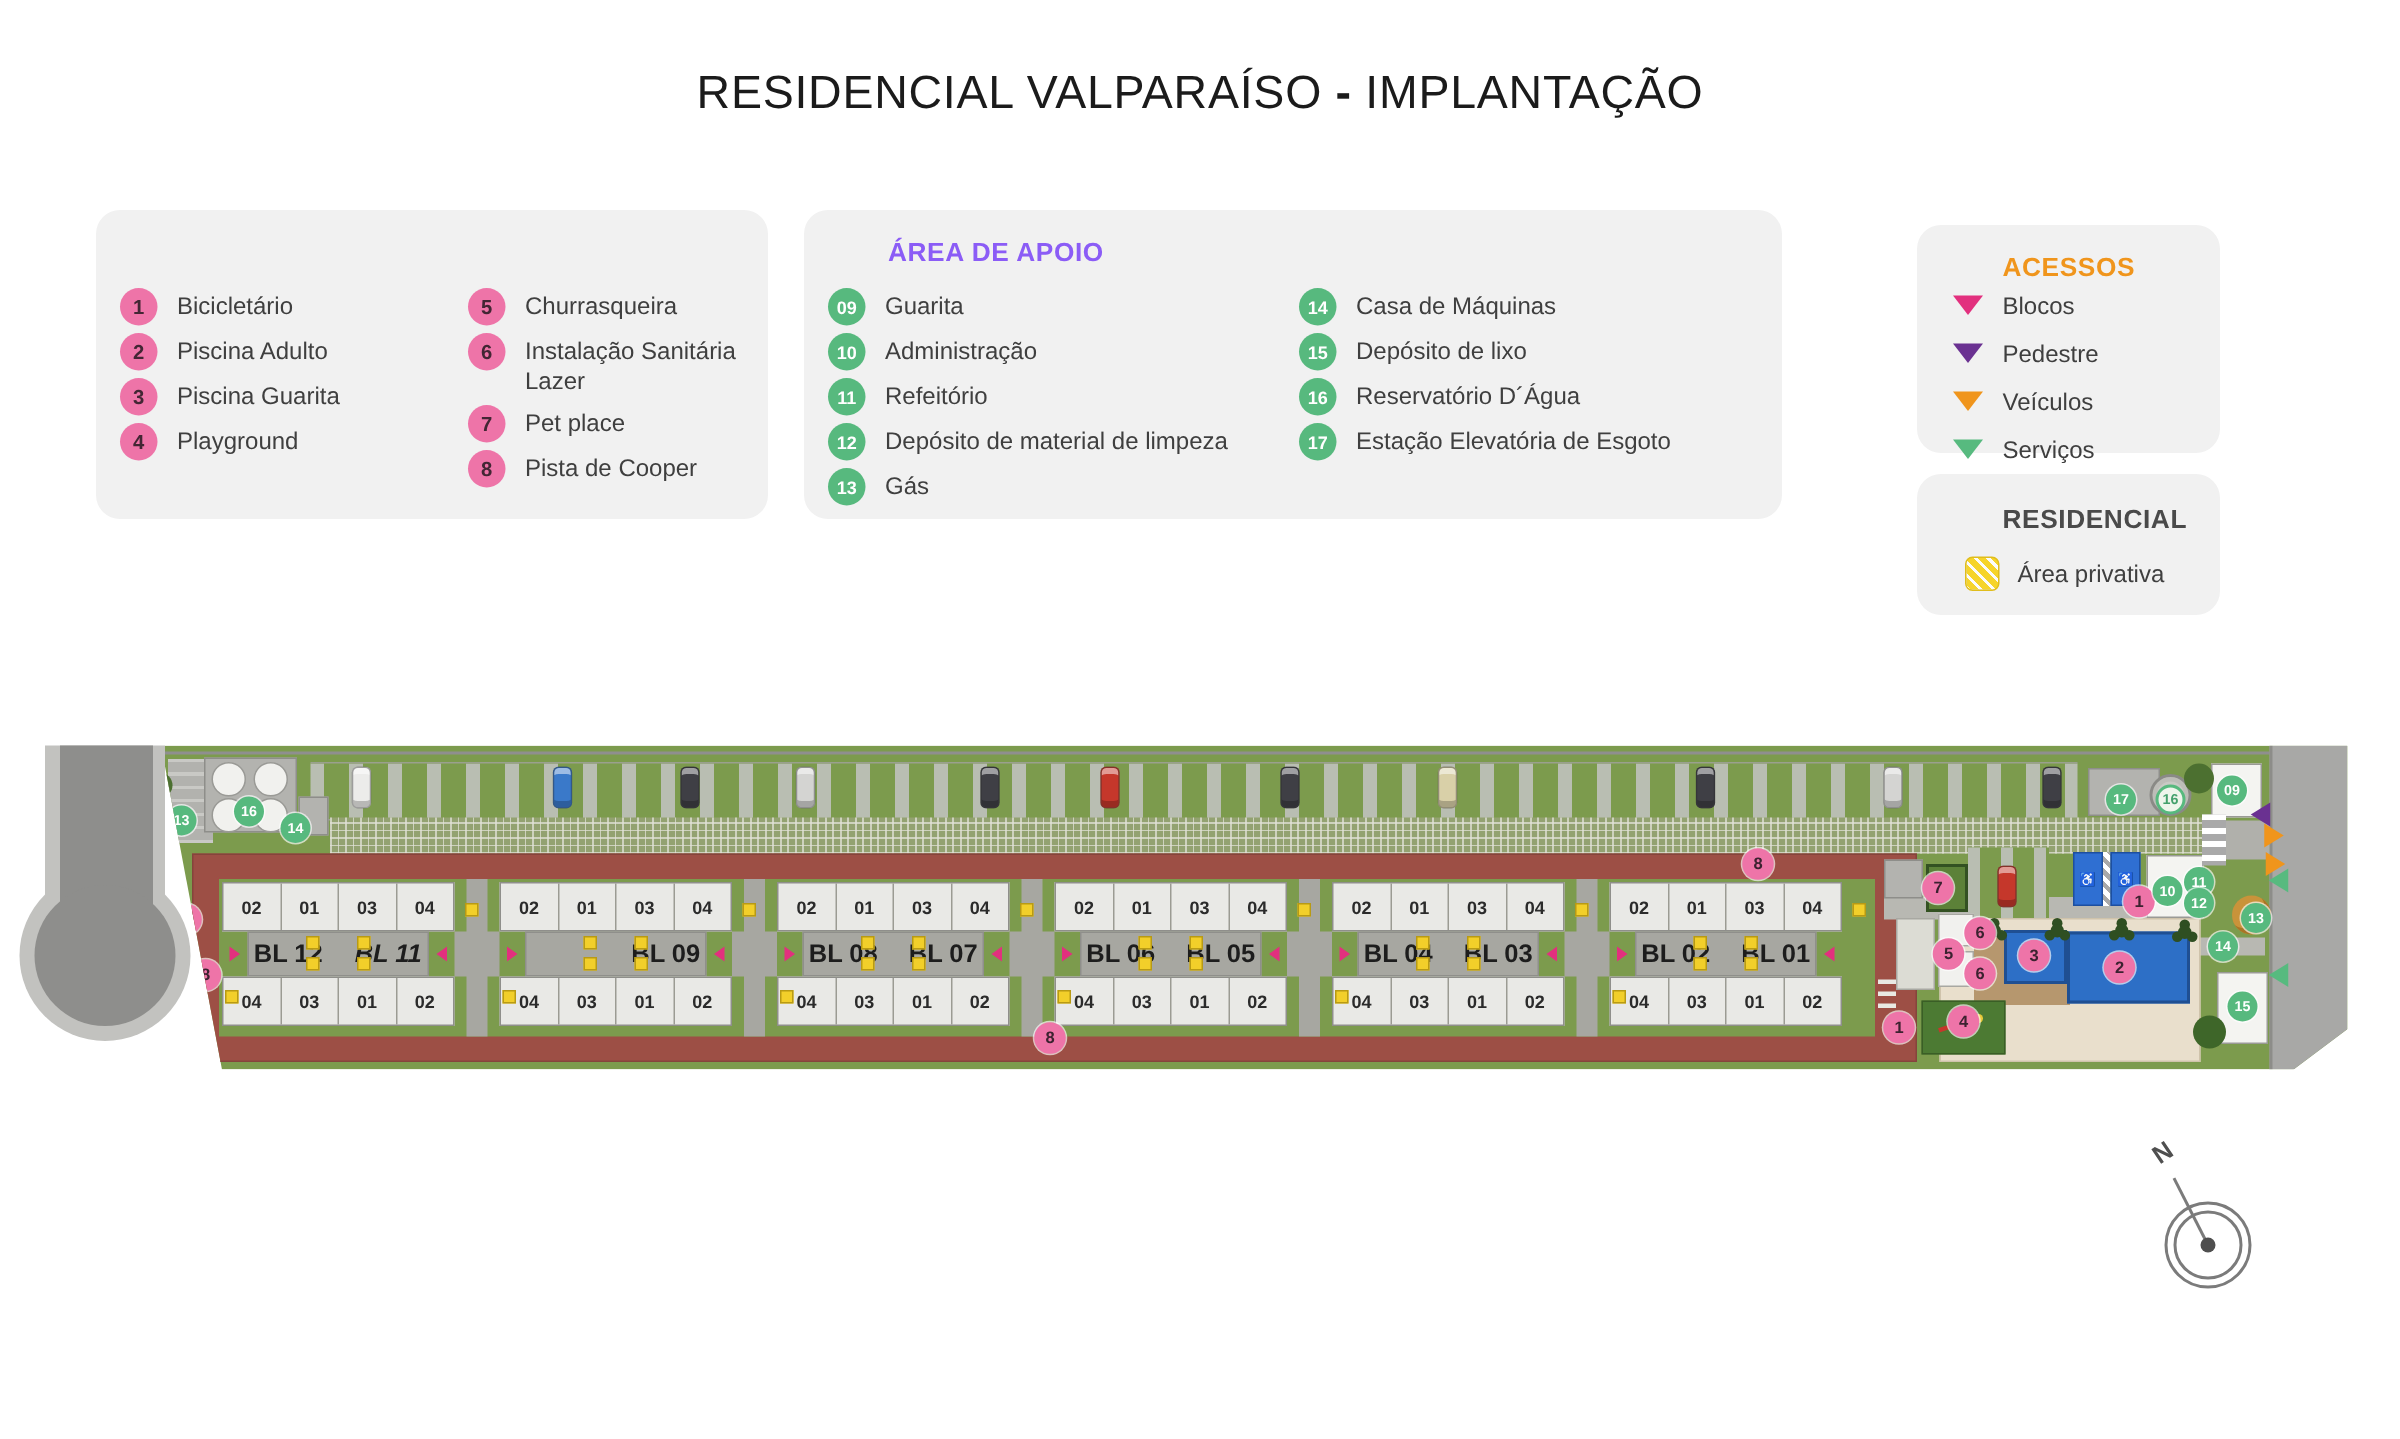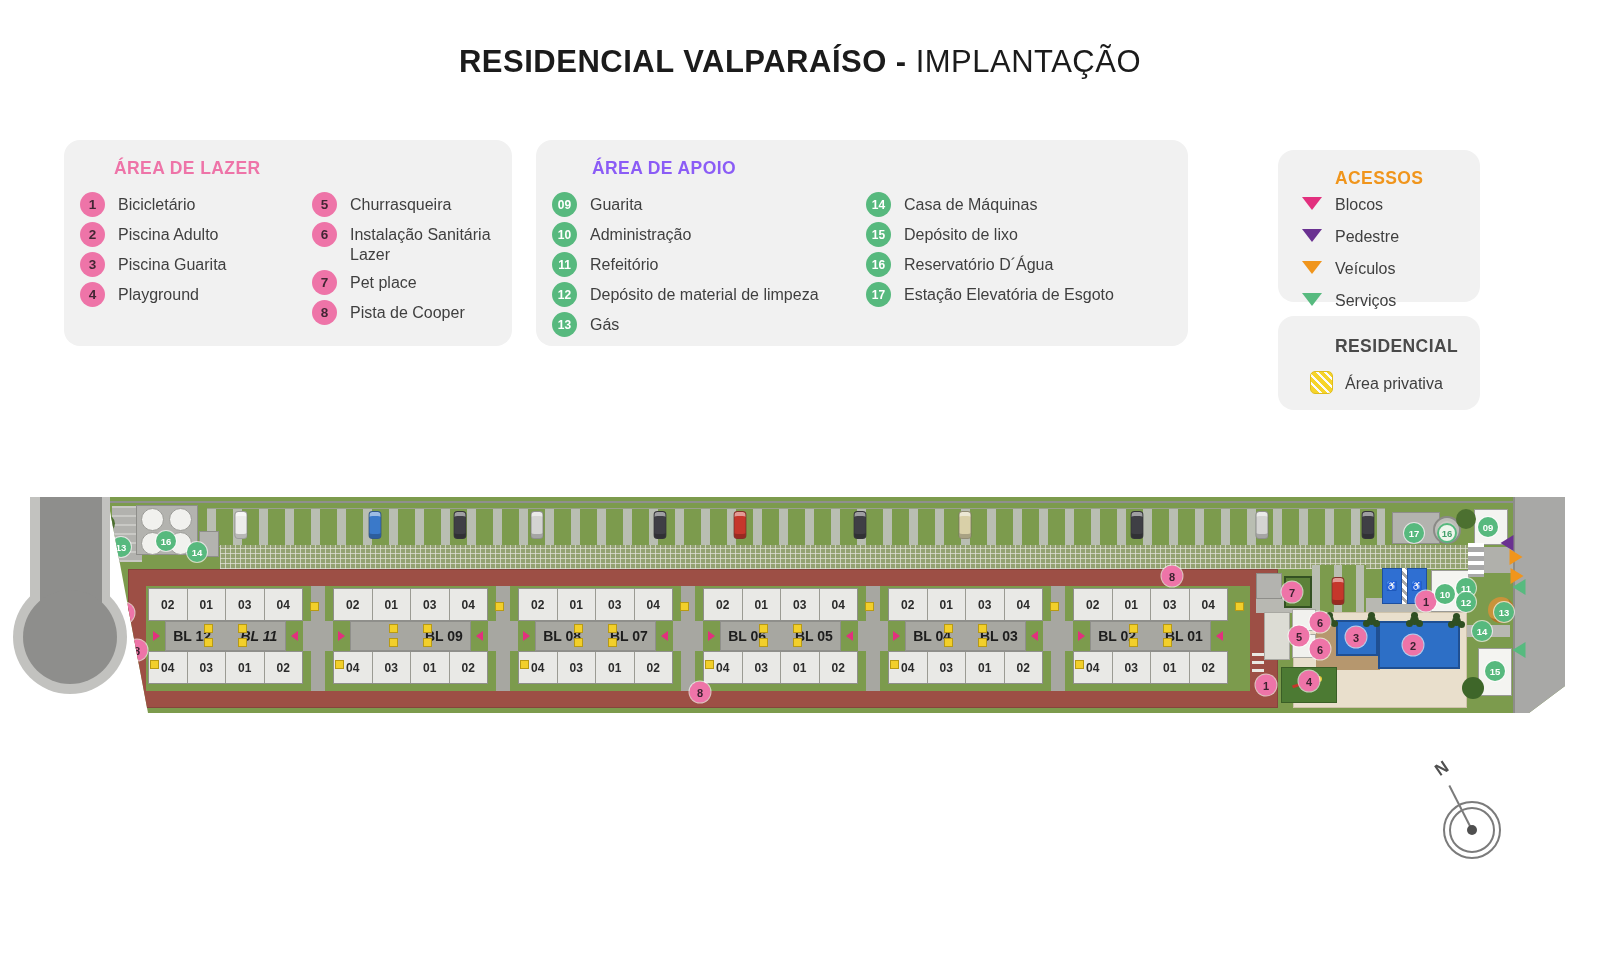--- a/index.html
+++ b/index.html
@@ -2,21 +2,21 @@
 <html><head>
 <meta charset="utf-8">
 <style>
   html,body{margin:0;padding:0;}
   body{width:1600px;height:959px;background:#ffffff;position:relative;overflow:hidden;
        font-family:"Liberation Sans", sans-serif;}
   .abs{position:absolute;}
 
   
   .title{position:absolute;top:44px;left:0;right:0;text-align:center;font-size:31px;color:#1b1b1b;letter-spacing:.5px;}
-  .t-main{font-weight:700;text-align:center;}
+  .t-main{font-weight:400;text-align:center;}
   .t-sep{font-weight:800;margin:0 9px;}
   .t-sub{font-weight:400;}
 
   
   .panel{position:absolute;background:#f1f1f1;border-radius:16px;}
   .p-lazer{left:64px;top:140px;width:448px;height:206px;}
   .p-apoio{left:536px;top:140px;width:652px;height:206px;}
   .p-acessos{left:1278px;top:150px;width:202px;height:152px;}
   .p-resid{left:1278px;top:316px;width:202px;height:94px;}
   .p-title{margin:0;font-size:17.5px;font-weight:700;letter-spacing:.4px;}
@@ -52,21 +52,21 @@
   .track-outer{position:absolute;left:128px;top:72px;width:1150px;height:139px;background:#9d4f45;border:1px solid #85443c;box-sizing:border-box;}
   .track-inner{position:absolute;left:146px;top:89px;width:1104px;height:105px;background:#7c9b4d;}
   .gap-v{position:absolute;top:89px;width:14px;height:105px;background:#a7a7a1;}
   .gap-h{position:absolute;top:124px;width:30px;height:30px;background:#a7a7a1;}
   .pair{position:absolute;top:91px;width:155px;height:96px;}
   .urow{position:absolute;left:0;right:0;height:33px;display:flex;background:#e9e9e6;border:1px solid #8f8f8b;box-sizing:border-box;}
   .ucell{flex:1;display:flex;align-items:center;justify-content:center;font-size:12px;font-weight:600;color:#2b2b2b;border-right:1px solid #9b9b93;}
   .ucell:last-child{border-right:none;}
   .corridor{position:absolute;left:0;right:0;top:33px;height:30px;}
   .cor-gray{position:absolute;left:17px;right:17px;top:0;bottom:0;background:#a7a7a1;border:1px solid #8f8f8b;box-sizing:border-box;}
-  .bl-label{position:absolute;top:50%;transform:translate(-50%,-50%);font-size:14px;font-weight:700;color:#1d1d1d;white-space:nowrap;}
+  .bl-label{position:absolute;top:50%;transform:translate(-50%,-50%);font-size:17px;font-weight:700;color:#1d1d1d;white-space:nowrap;}
   .ysq{position:absolute;width:9px;height:9px;background:#f2cf2a;border:1px solid #b89a14;box-sizing:border-box;}
   .ptri{position:absolute;top:50%;transform:translateY(-50%);width:0;height:0;border-top:5px solid transparent;border-bottom:5px solid transparent;}
   .ptri-r{border-left:7px solid #e2307e;left:5px;}
   .ptri-l{border-right:7px solid #e2307e;right:5px;}
   .mk{position:absolute;transform:translate(-50%,-50%);border-radius:50%;display:flex;align-items:center;justify-content:center;
       font-weight:700;z-index:6;box-sizing:border-box;}
   .mk.pink{width:21px;height:21px;background:#ee74a8;color:#3c2230;font-size:11px;box-shadow:0 0 0 1px rgba(255,255,255,.65);}
   .mk.green{width:20px;height:20px;background:#57b97e;color:#fff;font-size:9.5px;box-shadow:0 0 0 1px rgba(255,255,255,.65);}
   .mk.ring{width:20px;height:20px;background:#eef5ec;color:#43a06c;border:2px solid #57b97e;font-size:9.5px;}
   .car{position:absolute;width:13px;height:28px;border-radius:4px;transform:translateX(-50%);
@@ -87,21 +87,20 @@
   .c-n{position:absolute;left:22px;top:2px;font-size:17px;font-weight:800;color:#4f4f4f;transform:rotate(-34deg);}
 </style>
 </head>
 <body>
 
 <div class="title">
   <span class="t-main">RESIDENCIAL VALPARAÍSO</span><span class="t-sep">-</span><span class="t-sub">IMPLANTAÇÃO</span>
 </div>
 
 <section class="panel p-lazer">
-  <h2 class="p-title">ÁREA DE LAZER</h2>
   <div class="lg-col" style="left:16px;width:225px;">
       <div class="lg-row">
         <span class="lg-circle pink">1</span>
         <span class="lg-label">Bicicletário</span>
       </div>
       <div class="lg-row">
         <span class="lg-circle pink">2</span>
         <span class="lg-label">Piscina Adulto</span>
       </div>
       <div class="lg-row">

